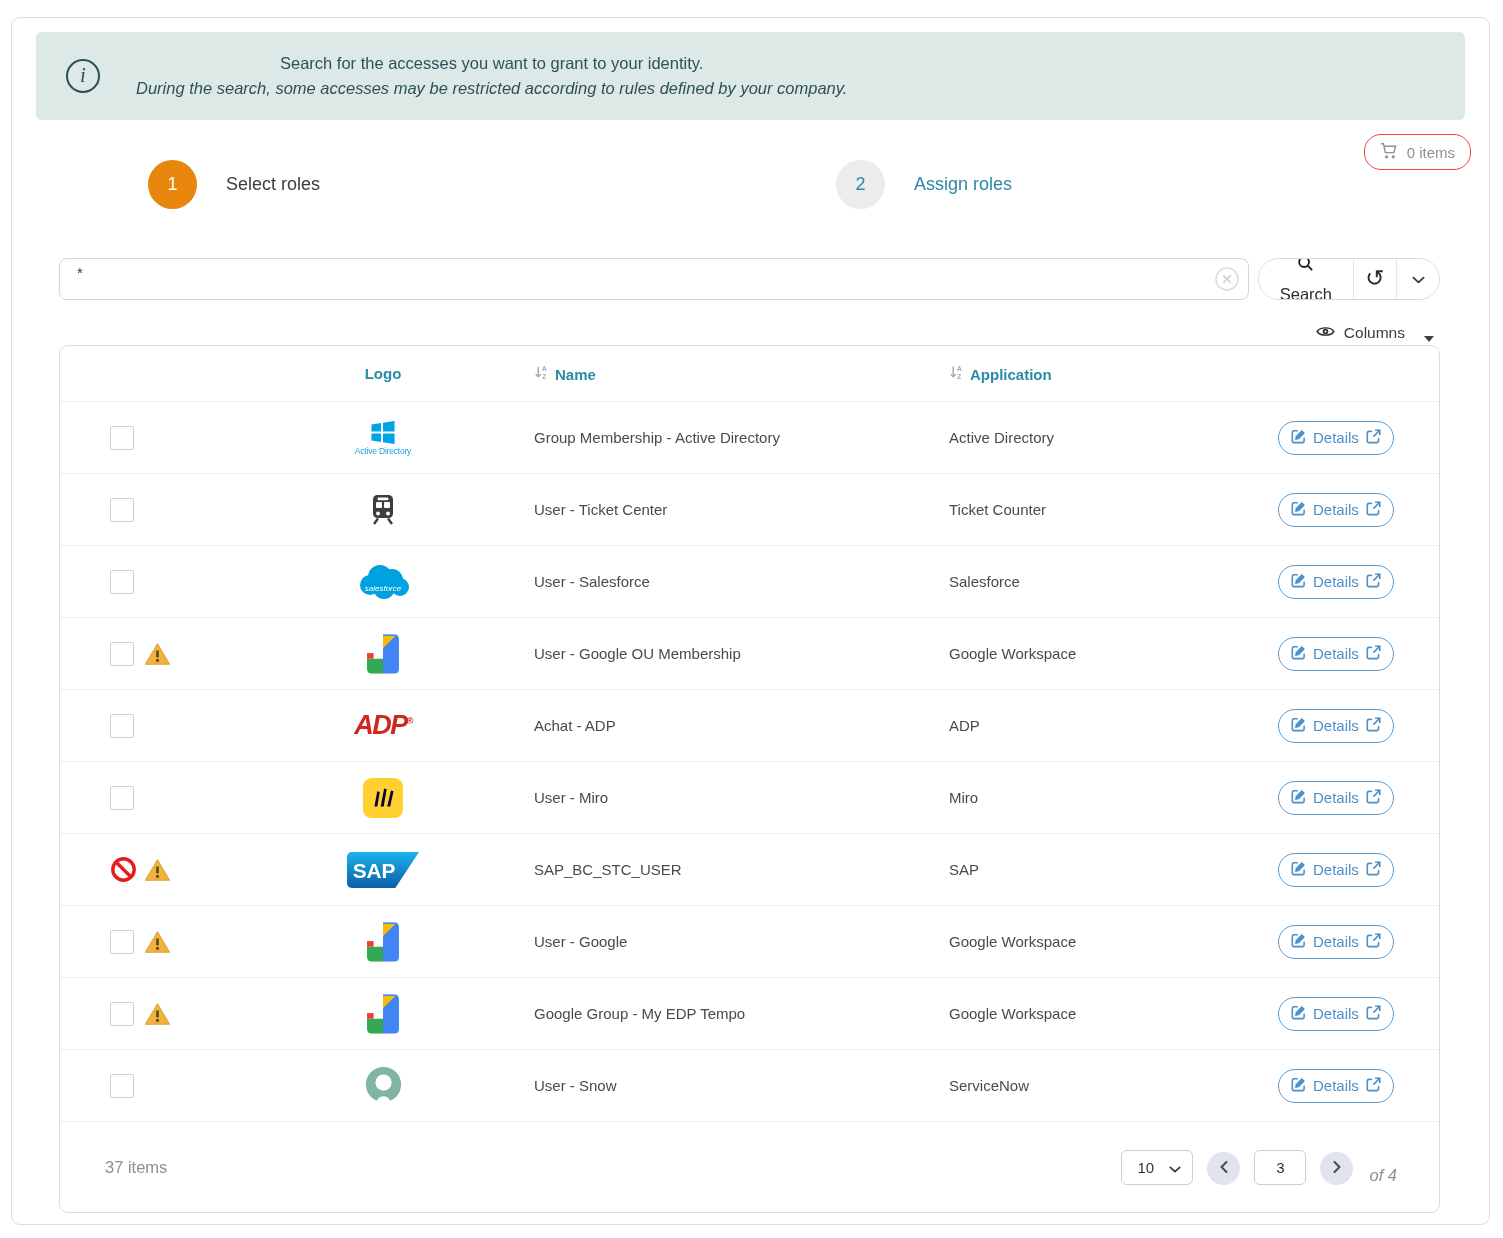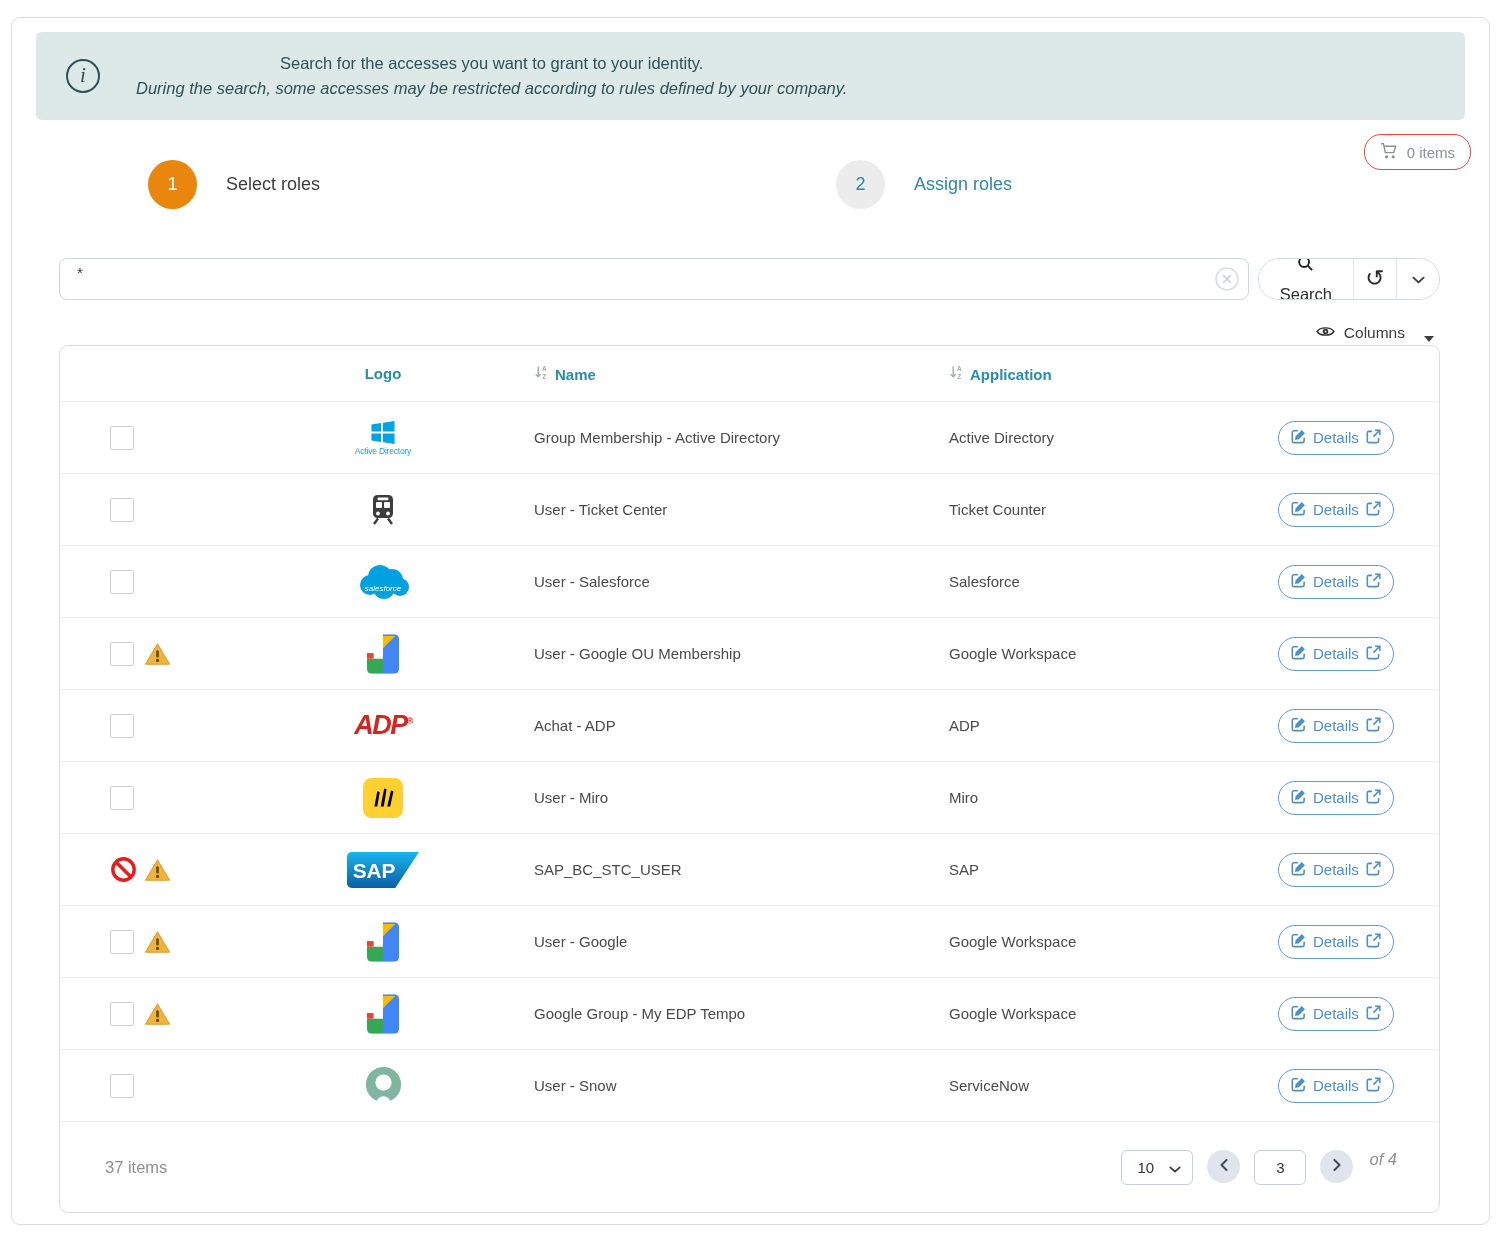--- a/index.html
+++ b/index.html
@@ -56,21 +56,21 @@
   .cell-logo{display:flex;justify-content:center;padding-left:58px;}
   .c-logo-inner{display:flex;flex-direction:column;align-items:center;}
   .c-name,.c-app{font-size:15px;color:#4a4a4a;}
   .cell-details{display:flex;}
   .details-btn{min-width:112px;height:34px;border:1px solid #5e9ad0;border-radius:17px;background:#fff;color:#4a90c9;font-size:15px;display:flex;align-items:center;justify-content:center;gap:7px;cursor:pointer;font-family:"Liberation Sans",sans-serif;padding:0 12px;box-sizing:border-box;}
   .ad-caption{font-size:8.5px;color:#1ba1e2;margin-top:1px;letter-spacing:-0.2px;}
 
   
   .t-foot{height:90px;border-top:1px solid #eceff2;display:flex;align-items:center;justify-content:space-between;padding:0 42px 0 45px;}
   .items-count{font-size:16.5px;color:#8f8f8f;}
-  .pager{display:flex;align-items:flex-start;gap:14px;}
+  .pager{display:flex;align-items:flex-end;gap:14px;}
   .page-size{width:72px;height:35px;border:1px solid #c6ced6;border-radius:6px;display:flex;align-items:center;justify-content:space-between;padding:0 11px 0 15px;font-size:15px;color:#333;box-sizing:border-box;cursor:pointer;background:#fff;}
   .pg-btn{width:33px;height:33px;border-radius:50%;background:#dfe4ed;border:none;display:flex;align-items:center;justify-content:center;cursor:pointer;}
   .pg-input{width:52px;height:35px;border:1px solid #c6ced6;border-radius:6px;text-align:center;font-size:15px;color:#333;box-sizing:border-box;font-family:"Liberation Sans",sans-serif;outline:none;}
   .pg-total{font-size:16.5px;color:#8f8f8f;margin-left:2px;font-style:italic;}
 </style>
 </head>
 <body>
 
 <div class="outer-card">
 

